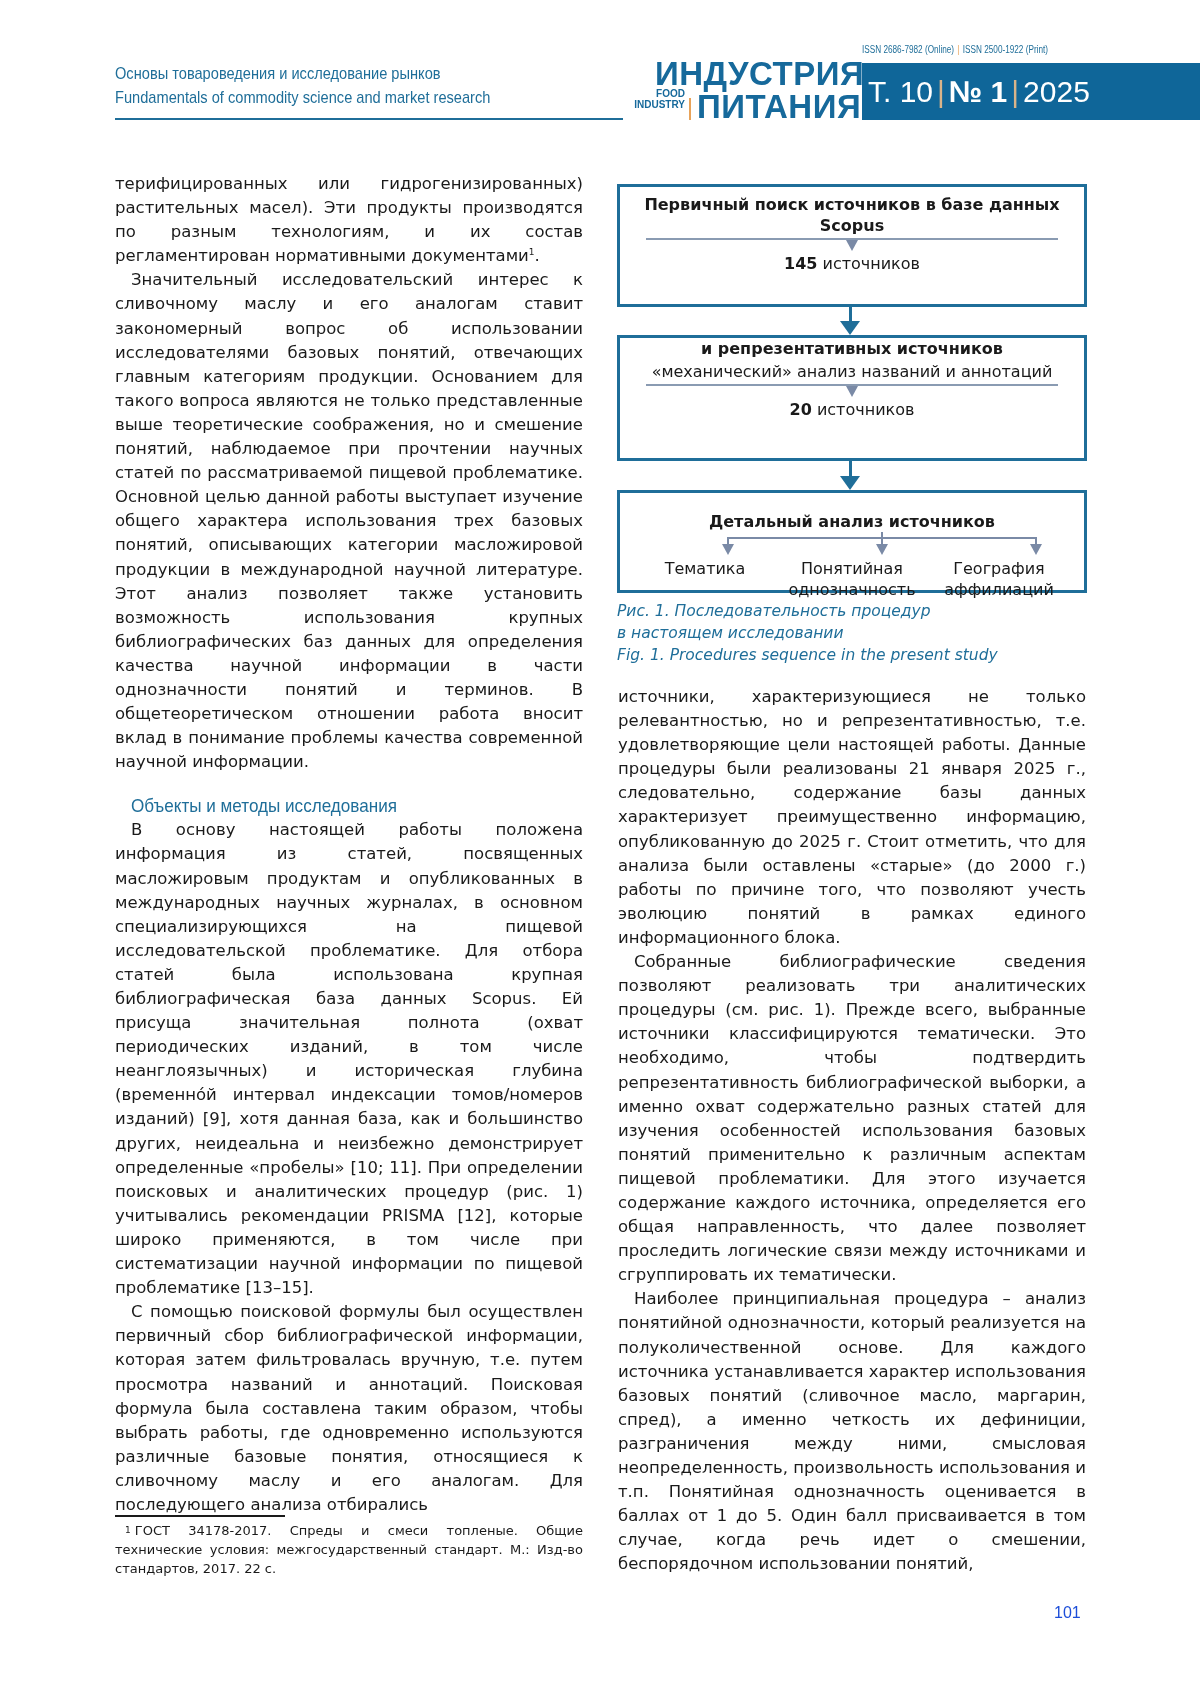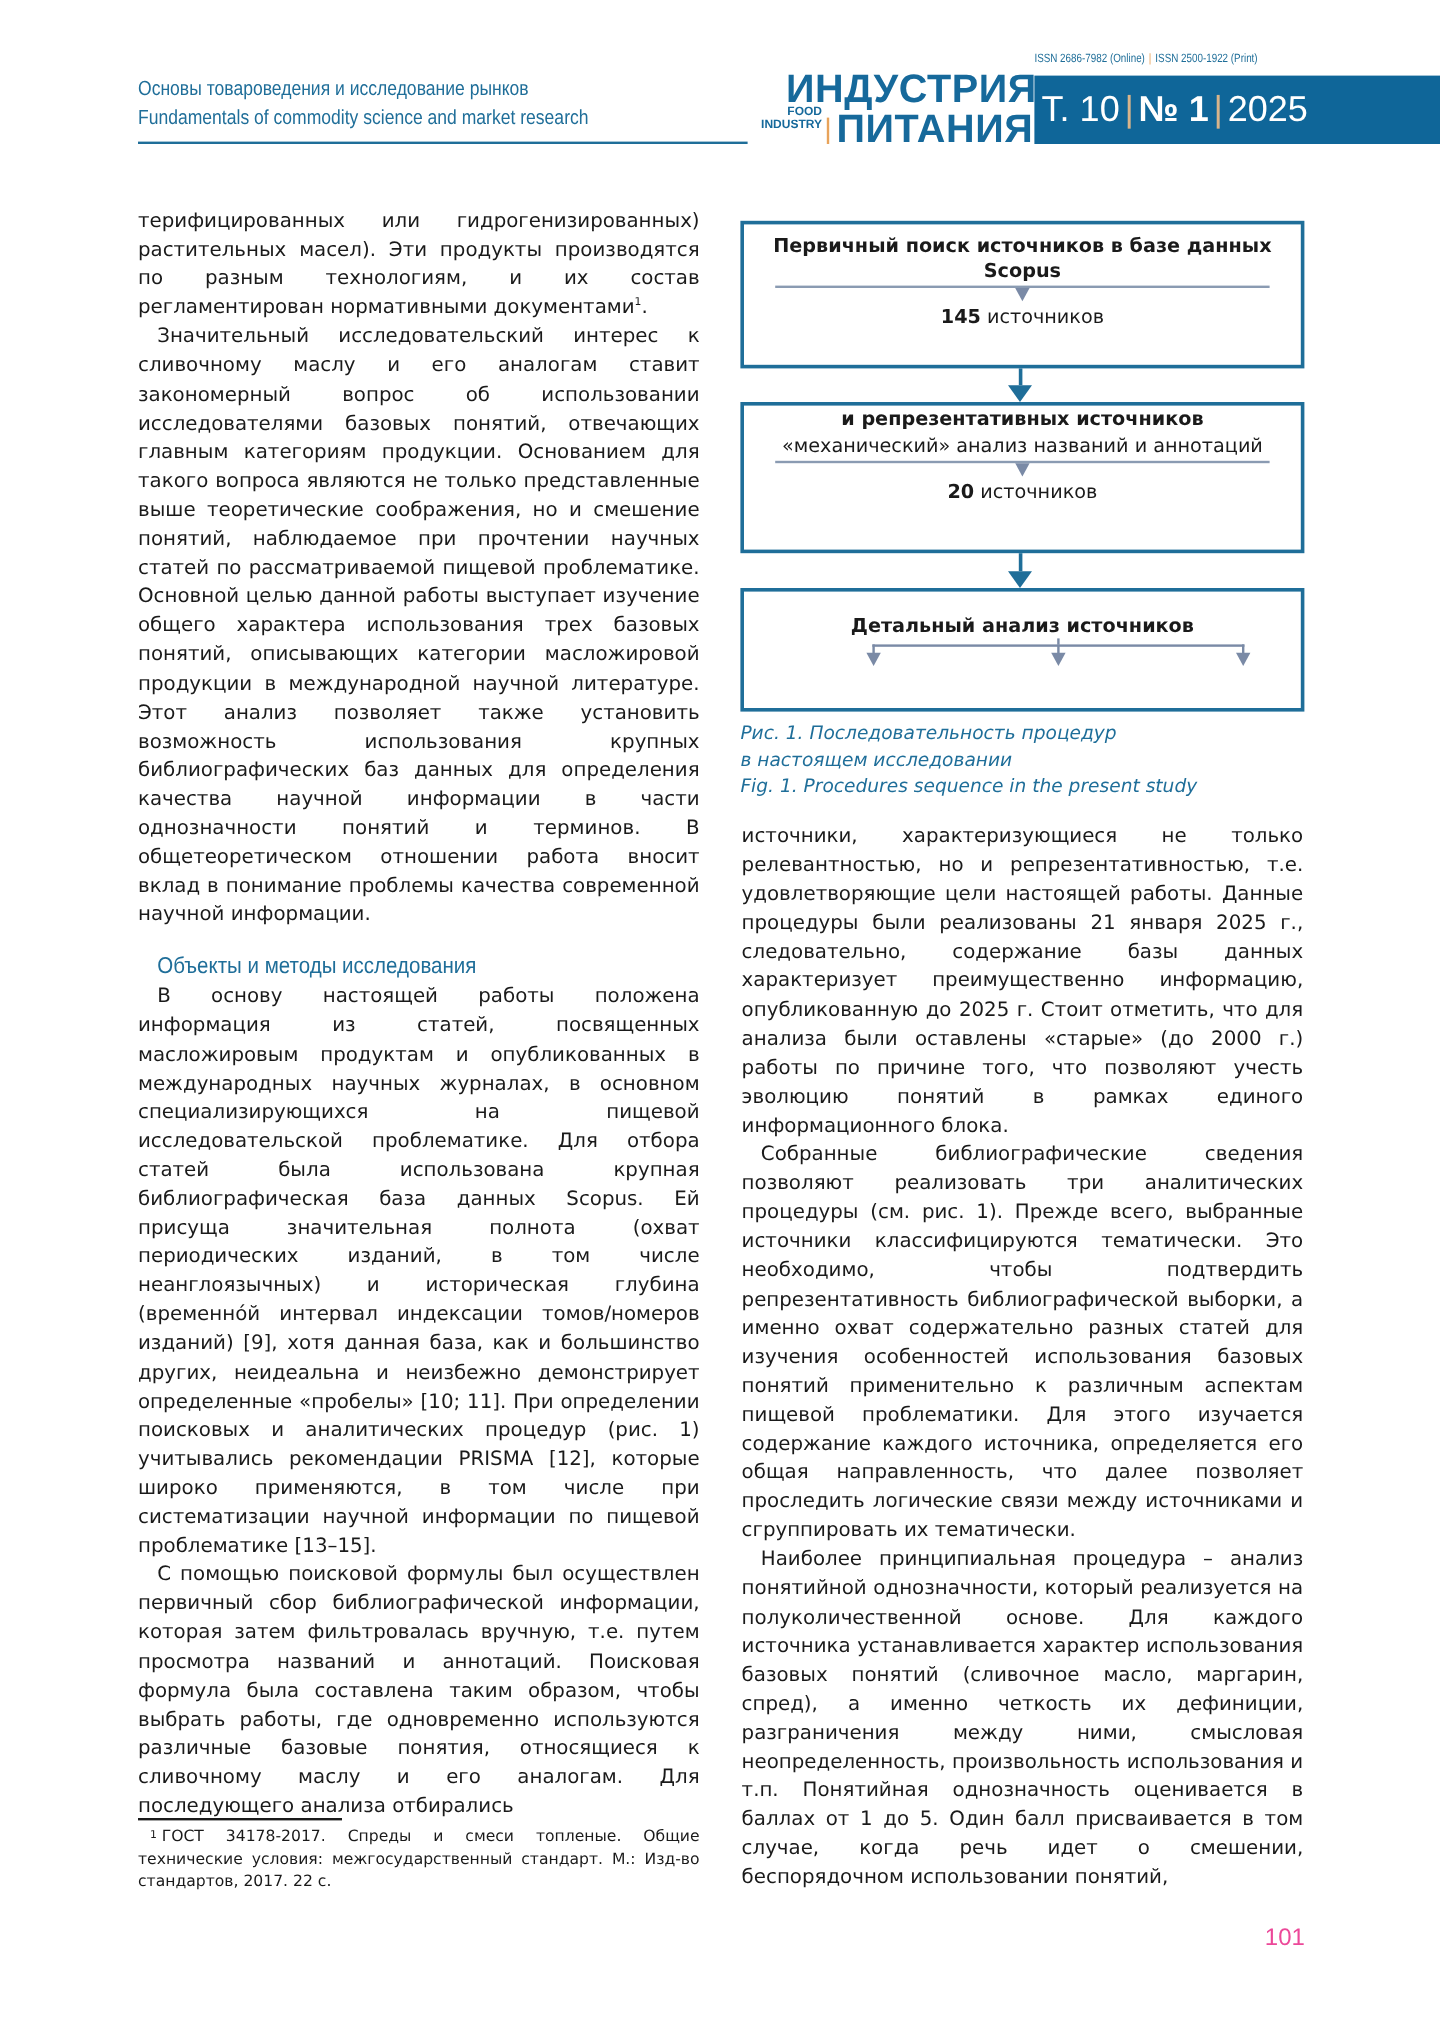--- a/index.html
+++ b/index.html
@@ -60,21 +60,21 @@
   .branch .hline { position: absolute; top: 5px; left: 80px; width: 310px; height: 2px; background: #7a8aa6; }
   .branch .vline { position: absolute; top: 0; width: 2px; height: 5px; background: #7a8aa6; left: 234px; }
   .branch .drop { position: absolute; top: 5px; width: 2px; height: 8px; background: #7a8aa6; }
   .branch .tip { position: absolute; top: 12px; width: 0; height: 0; border-left: 6px solid transparent;
                  border-right: 6px solid transparent; border-top: 11px solid #7a8aa6; }
   .leaves { display: flex; justify-content: space-between; width: 440px; margin: 0 auto; font-size: 16px; line-height: 21px; }
   .leaves div { width: 146px; text-align: center; }
   .caption { position: absolute; left: 617px; top: 600px; width: 470px; color: #1f6e99;
              font-style: italic; font-size: 15.5px; line-height: 22px; font-family: "DejaVu Sans", sans-serif; }
 
-  .page-num { position: absolute; left: 1054px; top: 1604px; font-size: 20px; color: #ec4899; font-family: "Liberation Sans", sans-serif; }
+  .page-num { position: absolute; left: 1054px; top: 1604px; font-size: 16px; color: #1d4ed8; font-family: "Liberation Sans", sans-serif; }
 </style>
 </head>
 <body>
 
 <div class="hdr-left">
   <div>Основы товароведения и исследование рынков</div>
   <div>Fundamentals of commodity science and market research</div>
 </div>
 <div class="hdr-rule"></div>
 
@@ -137,20 +137,34 @@
   <div class="branch">
     <div class="vline"></div>
     <div class="hline"></div>
     <div class="drop" style="left:80px"></div>
       <div class="tip" style="left:75px"></div>
     <div class="drop" style="left:234px"></div>
       <div class="tip" style="left:229px"></div>
     <div class="drop" style="left:388px"></div>
       <div class="tip" style="left:383px"></div>
   </div>
+  <div class="leaves">
+    <div>
+        <div>Тематика</div>
+        <div></div>
+      </div>
+    <div>
+        <div>Понятийная</div>
+        <div>однозначность</div>
+      </div>
+    <div>
+        <div>География</div>
+        <div>аффилиаций</div>
+      </div>
+  </div>
 </div>
 
 <div class="caption">
   <div>Рис. 1. Последовательность процедур</div>
   <div>в настоящем исследовании</div>
   <div>Fig. 1. Procedures sequence in the present study</div>
 </div>
 
 <div class="col col-right">
   <p>источники, характеризующиеся не только релевантностью, но и репрезентативностью, т.е. удовлетворяющие цели настоящей работы. Данные процедуры были реализованы 21 января 2025 г., следовательно, содержание базы данных характеризует преимущественно информацию, опубликованную до 2025 г. Стоит отметить, что для анализа были оставлены «старые» (до 2000 г.) работы по причине того, что позволяют учесть эволюцию понятий в рамках единого информационного блока.</p>

